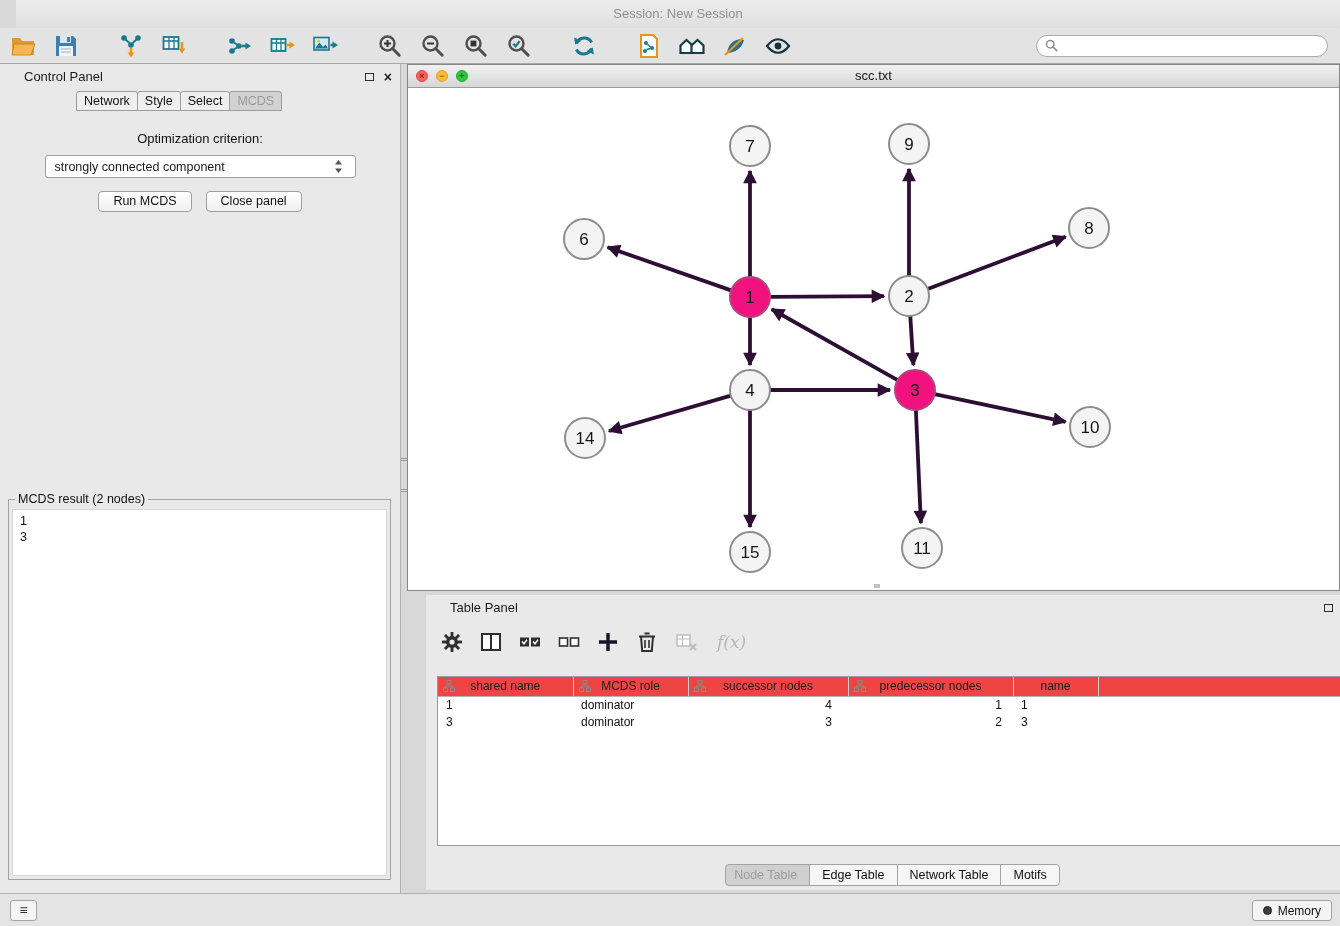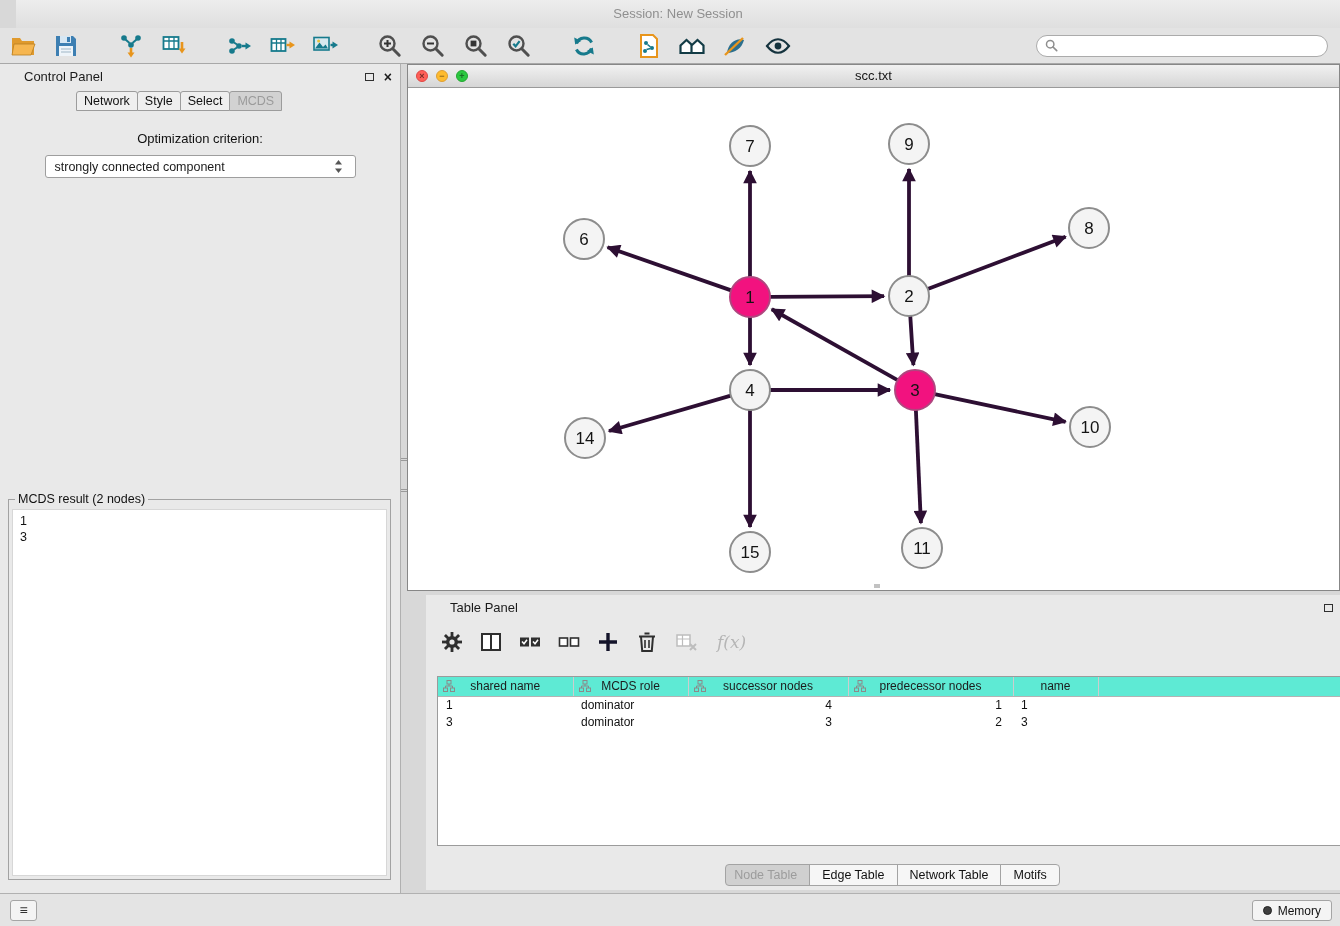--- a/index.html
+++ b/index.html
@@ -62,21 +62,21 @@
   .nw-dot{position:absolute;bottom:2px;left:50%;width:6px;height:4px;background:#c2c2c2;}
 
   
   .table-panel{position:absolute;left:426px;top:595px;width:933px;height:295px;background:#e9e9e9;}
   .tp-toolbar{position:absolute;top:28px;left:14px;height:38px;display:flex;align-items:center;gap:15px;}
   .tpi{width:24px;height:24px;flex:0 0 auto;}
   .fx-label{font-size:17px;font-style:italic;font-family:"DejaVu Serif",serif;color:#b5b5b5;margin-left:4px;}
   .tp-table{position:absolute;left:11px;right:10px;top:81px;height:170px;background:#fff;
     border:1px solid #9b9b9b;overflow:hidden;}
   table.node-table{border-collapse:collapse;width:100%;table-layout:fixed;}
-  .node-table th{background:#5eead4;border-right:1px solid #cdcdcd;border-bottom:1px solid #b3b3b3;
+  .node-table th{background:#ef4444;border-right:1px solid #cdcdcd;border-bottom:1px solid #b3b3b3;
     height:19px;font-size:12px;font-weight:normal;position:relative;color:#1c1c1c;}
   .node-table th.filler{border-right:none;}
   .th-icon{position:absolute;left:5px;top:3px;}
   .node-table td{height:17px;font-size:12px;padding:1px 8px;white-space:nowrap;overflow:hidden;color:#101010;}
   .node-table td:nth-child(3){text-align:right;padding-right:16px;}
   .node-table td:nth-child(4){text-align:right;padding-right:11px;}
   .tp-tabs{position:absolute;bottom:4px;left:0;right:0;display:flex;justify-content:center;}
   .tp-tab{border:1px solid #a3a3a3;padding:3px 12px;font-size:12.5px;background:#f6f6f6;margin-left:-1px;color:#111;}
   .tp-tab:first-child{border-radius:4px 0 0 4px;margin-left:0;}
   .tp-tab:last-child{border-radius:0 4px 4px 0;}
@@ -217,20 +217,24 @@
     <div class="cp-tab">Select</div>
     <div class="cp-tab active">MCDS</div>
   </div>
   <div class="opt-label">Optimization criterion:</div>
   <div class="select">
     <span>strongly connected component</span>
     <svg class="sel-arrows" width="9" height="15" viewBox="0 0 9 15">
       <path d="M4.5 1L8 5.4H1z" fill="#555"></path>
         <path d="M4.5 14L1 9.6h7z" fill="#555"></path>
     </svg>
+  </div>
+  <div class="btn-row">
+    <button class="btn">Run MCDS</button>
+    <button class="btn">Close panel</button>
   </div>
   <fieldset class="result-fieldset">
     <legend>MCDS result (2 nodes)</legend>
     <div class="result-area">
       <div>1</div>
       <div>3</div>
     </div>
   </fieldset>
 </div>
 

